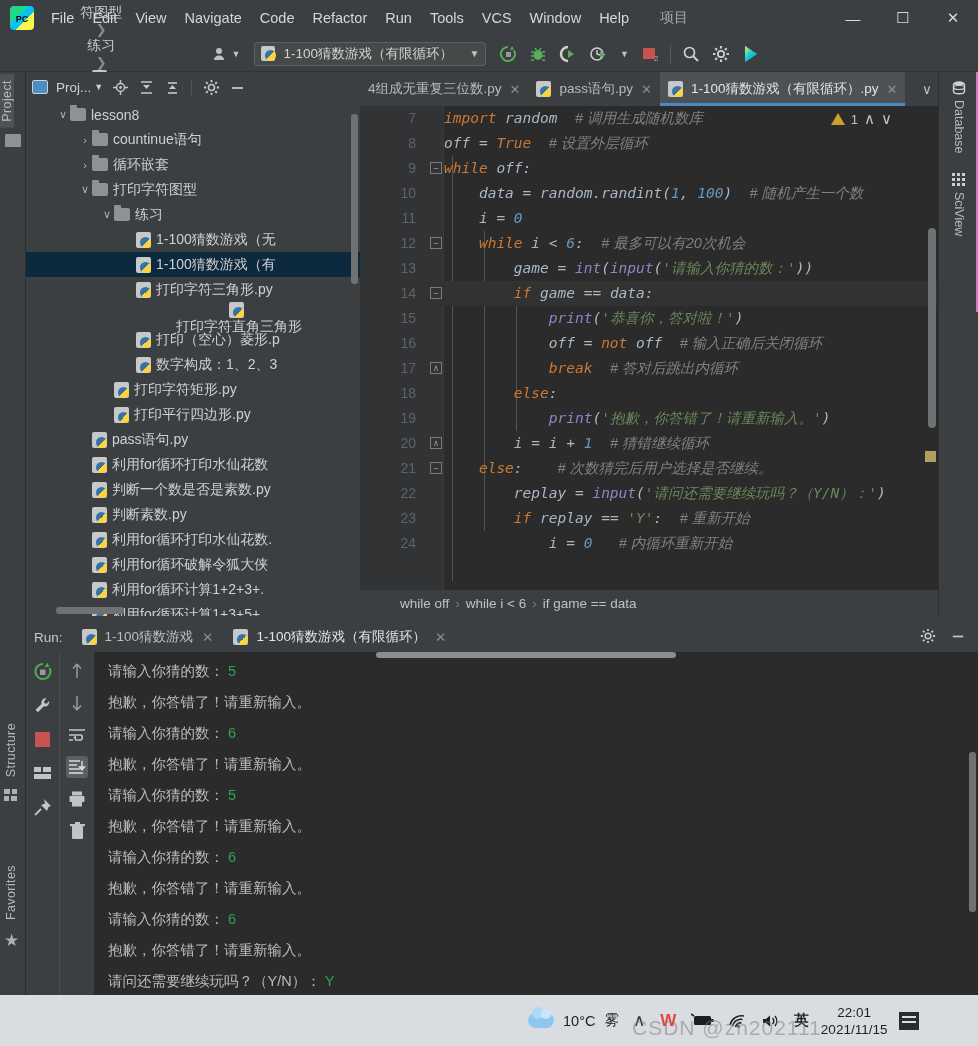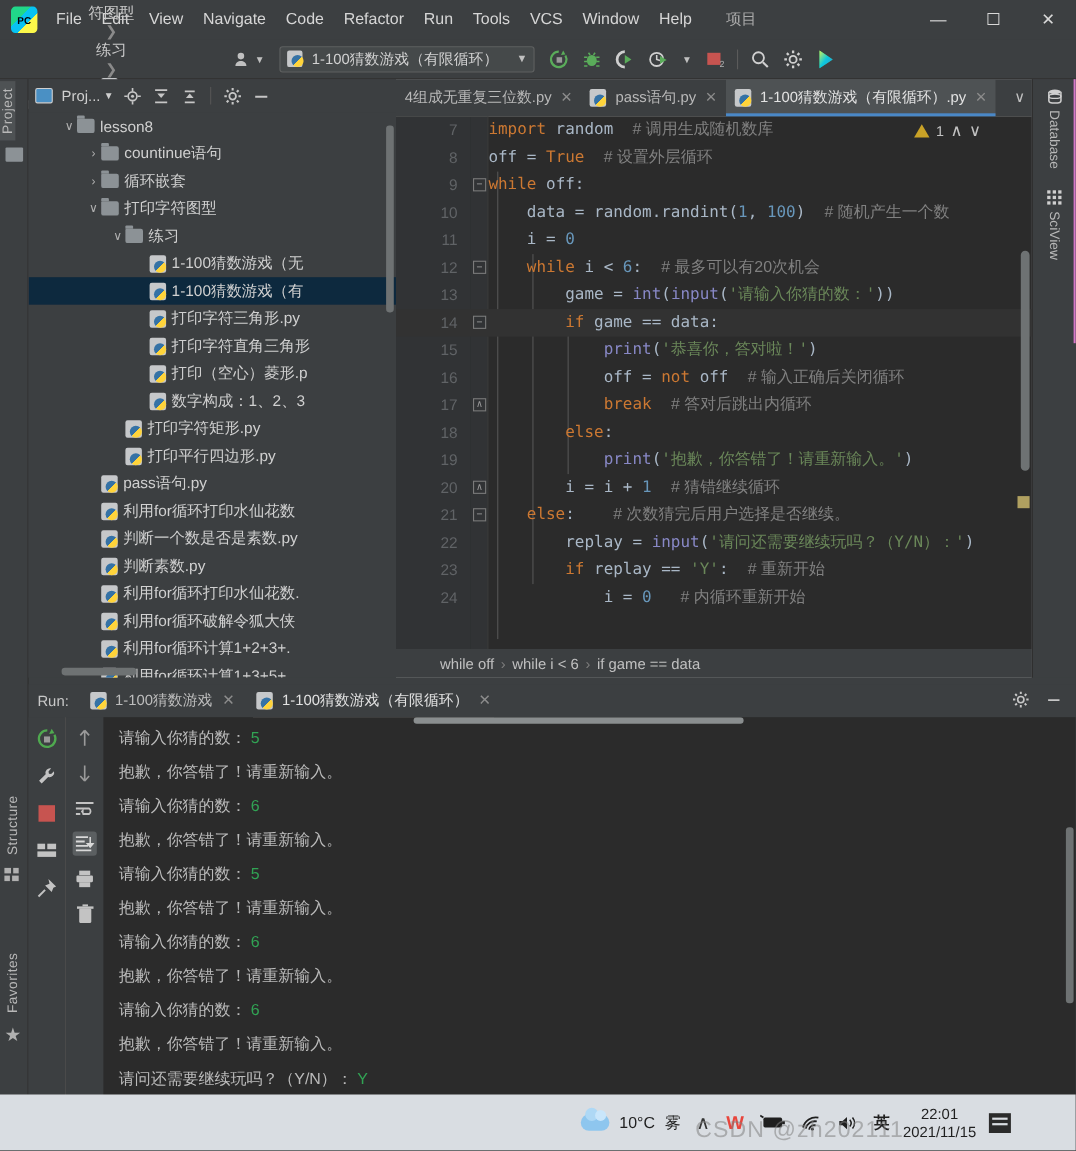--- a/index.html
+++ b/index.html
@@ -136,21 +136,21 @@
   }
   .codelines {
     position: absolute; left: 0; top: 0; right: 0; bottom: 0;
     font-family: "DejaVu Sans Mono", "Liberation Mono", monospace; font-size: 14.5px; line-height: 25px;
   }
   .cl { position: relative; height: 25px; white-space: pre; }
   .cl .ln {
     position: absolute; left: 0; width: 56px; text-align: right; color: #606366; font-size: 14px;
     font-family: "Liberation Sans", sans-serif;
   }
-  .cl .code { position: absolute; left: 84px; color: #a9b7c6; }
+  .cl .code { position: absolute; left: 84px; color: #a9b7c6; font-style: italic; }
   .cl.hl { background: #323232; }
   .kw { color: #cc7832; }
   .num { color: #6897bb; }
   .str { color: #6a8759; }
   .bi  { color: #8888c6; }
   .cmt { color: #808080; font-family: "Liberation Sans", "DejaVu Sans", sans-serif; }
   .id  { color: #a9b7c6; }
 
   .fold-mark {
     position: absolute; left: 70px; width: 12px; height: 12px; border: 1px solid #7a7a7a;
@@ -460,21 +460,21 @@
         <div class="row sel" style="padding-left: 96px;">
           <span class="arrow"></span>
           <span class="pyicon" style="margin-right: 5px;"></span>
           <span>1-100猜数游戏（有</span>
         </div>
         <div class="row" style="padding-left: 96px;">
           <span class="arrow"></span>
           <span class="pyicon" style="margin-right: 5px;"></span>
           <span>打印字符三角形.py</span>
         </div>
-        <div class="row" style="padding-left: 96px;">
+        <div class="row" style="padding-left: 96px; flex-direction: column;">
           <span class="arrow"></span>
           <span class="pyicon" style="margin-right: 5px;"></span>
           <span>打印字符直角三角形</span>
         </div>
         <div class="row" style="padding-left: 96px;">
           <span class="arrow"></span>
           <span class="pyicon" style="margin-right: 5px;"></span>
           <span>打印（空心）菱形.p</span>
         </div>
         <div class="row" style="padding-left: 96px;">

